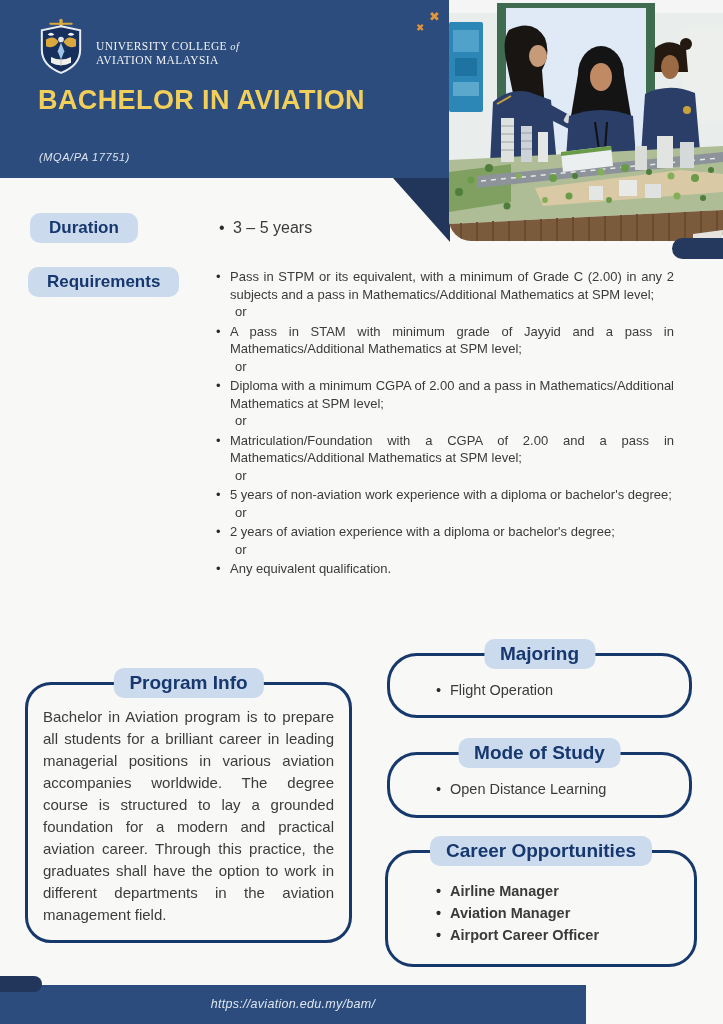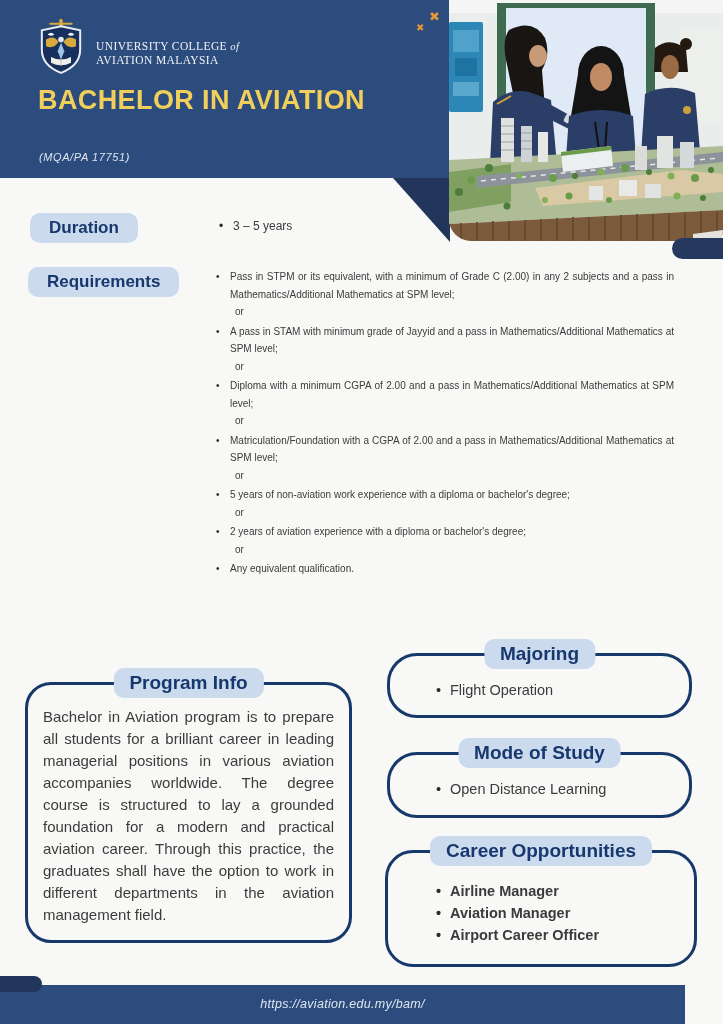--- a/index.html
+++ b/index.html
@@ -33,39 +33,39 @@
   
   .pill { display:inline-block; background:#ccdaed; color:#16386e; font-weight:bold;
           border-radius:10px; }
   .label-pill { position:absolute; font-size:17px; line-height:30px; padding:0 19px; }
   .duration-pill { left:30px; top:213px; }
   .requirements-pill { left:28px; top:267px; }
   
   ul { list-style:none; }
   li { position:relative; }
   li::before { content:"\2022"; position:absolute; left:-14px; color:#2b2b2b; }
-  .duration-list { position:absolute; left:233px; top:219px; font-size:12px; }
+  .duration-list { position:absolute; left:233px; top:219px; font-size:16px; }
   .req-list { position:absolute; left:230px; top:268px; width:444px;
-              font-size:10px; line-height:17.5px; }
+              font-size:13px; line-height:17.5px; }
   .req-list li { margin-bottom:2px; text-align:justify; }
   .or-word { display:block; margin-left:5px; text-align:left; }
   
   .box { position:absolute; border:3px solid #17386b; background:transparent; }
   .box-title { position:absolute; left:50%; transform:translateX(-50%); top:-17px;
                white-space:nowrap; font-size:19px; line-height:30px; padding:0 16px; }
   .program-box { left:25px; top:682px; width:327px; height:261px; border-radius:26px; }
   .program-box p { padding:21px 15px 0 15px; font-size:15px; line-height:22px;
                    text-align:justify; color:#3c3c3c; }
   .majoring-box { left:387px; top:653px; width:305px; height:65px; border-radius:30px; }
   .mode-box     { left:387px; top:752px; width:305px; height:66px; border-radius:30px; }
   .career-box   { left:385px; top:850px; width:312px; height:117px; border-radius:28px; }
   .small-list { margin:26px 0 0 60px; font-size:14.5px; }
   .career-list { margin:27px 0 10px 62px; font-size:14.5px; font-weight:bold; line-height:22px; }
   
-  .footer-bar { position:absolute; left:0; top:985px; width:685px; height:39px;
+  .footer-bar { position:absolute; left:0; top:985px; width:586px; height:39px;
                 background:#2b4c7c; text-align:center; }
   .footer-url { display:inline-block; margin-top:12px; font-size:12.5px; font-style:italic;
                 color:#dfe6f0; letter-spacing:.3px; text-decoration:none; }
   .footer-tab { position:absolute; left:0; top:976px; width:42px; height:16px;
                 background:#22365c; border-radius:0 8px 8px 0; z-index:2; }
 </style>
 </head>
 <body>
 
 <div class="page">

